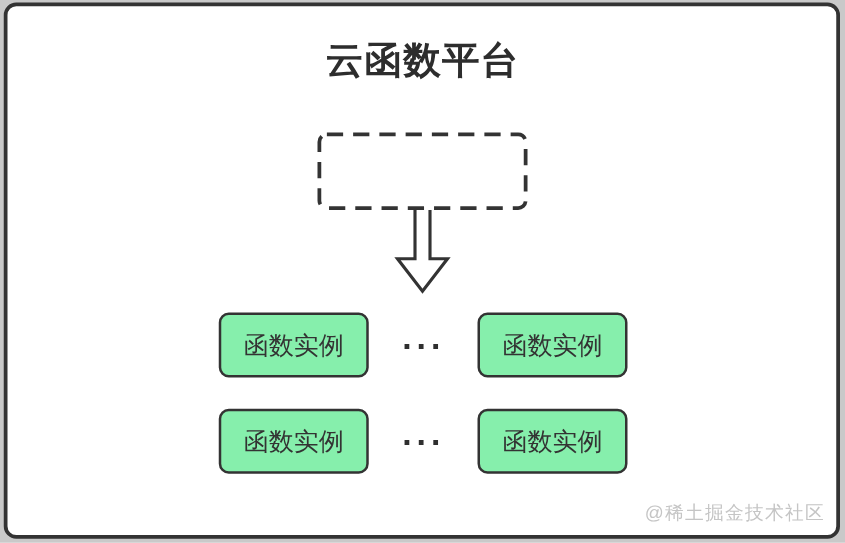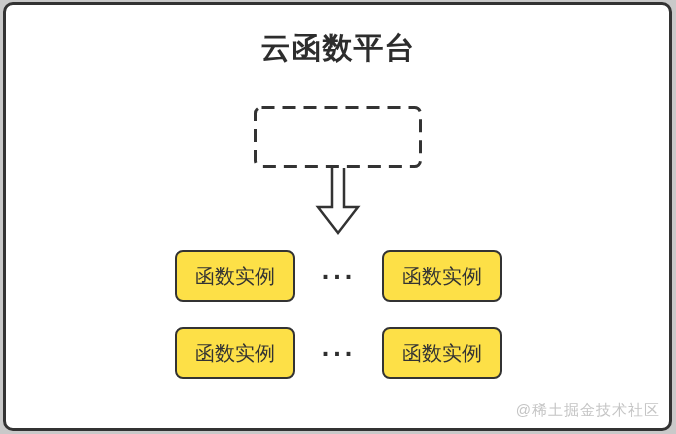--- a/index.html
+++ b/index.html
@@ -57,21 +57,21 @@
     justify-content: center;
     font-size: 25px;
     color: #333333;
   }
   .inst {
     position: absolute;
     width: 120px;
     height: 52px;
     border: 2.5px solid #333333;
     border-radius: 8px;
-    background: #fde047;
+    background: #86efac;
     box-sizing: border-box;
     display: flex;
     align-items: center;
     justify-content: center;
     font-size: 20px;
     color: #333333;
   }
   .inst-1 { left: 175px; top: 250px; }
   .inst-2 { left: 382px; top: 250px; }
   .inst-3 { left: 175px; top: 327px; }

